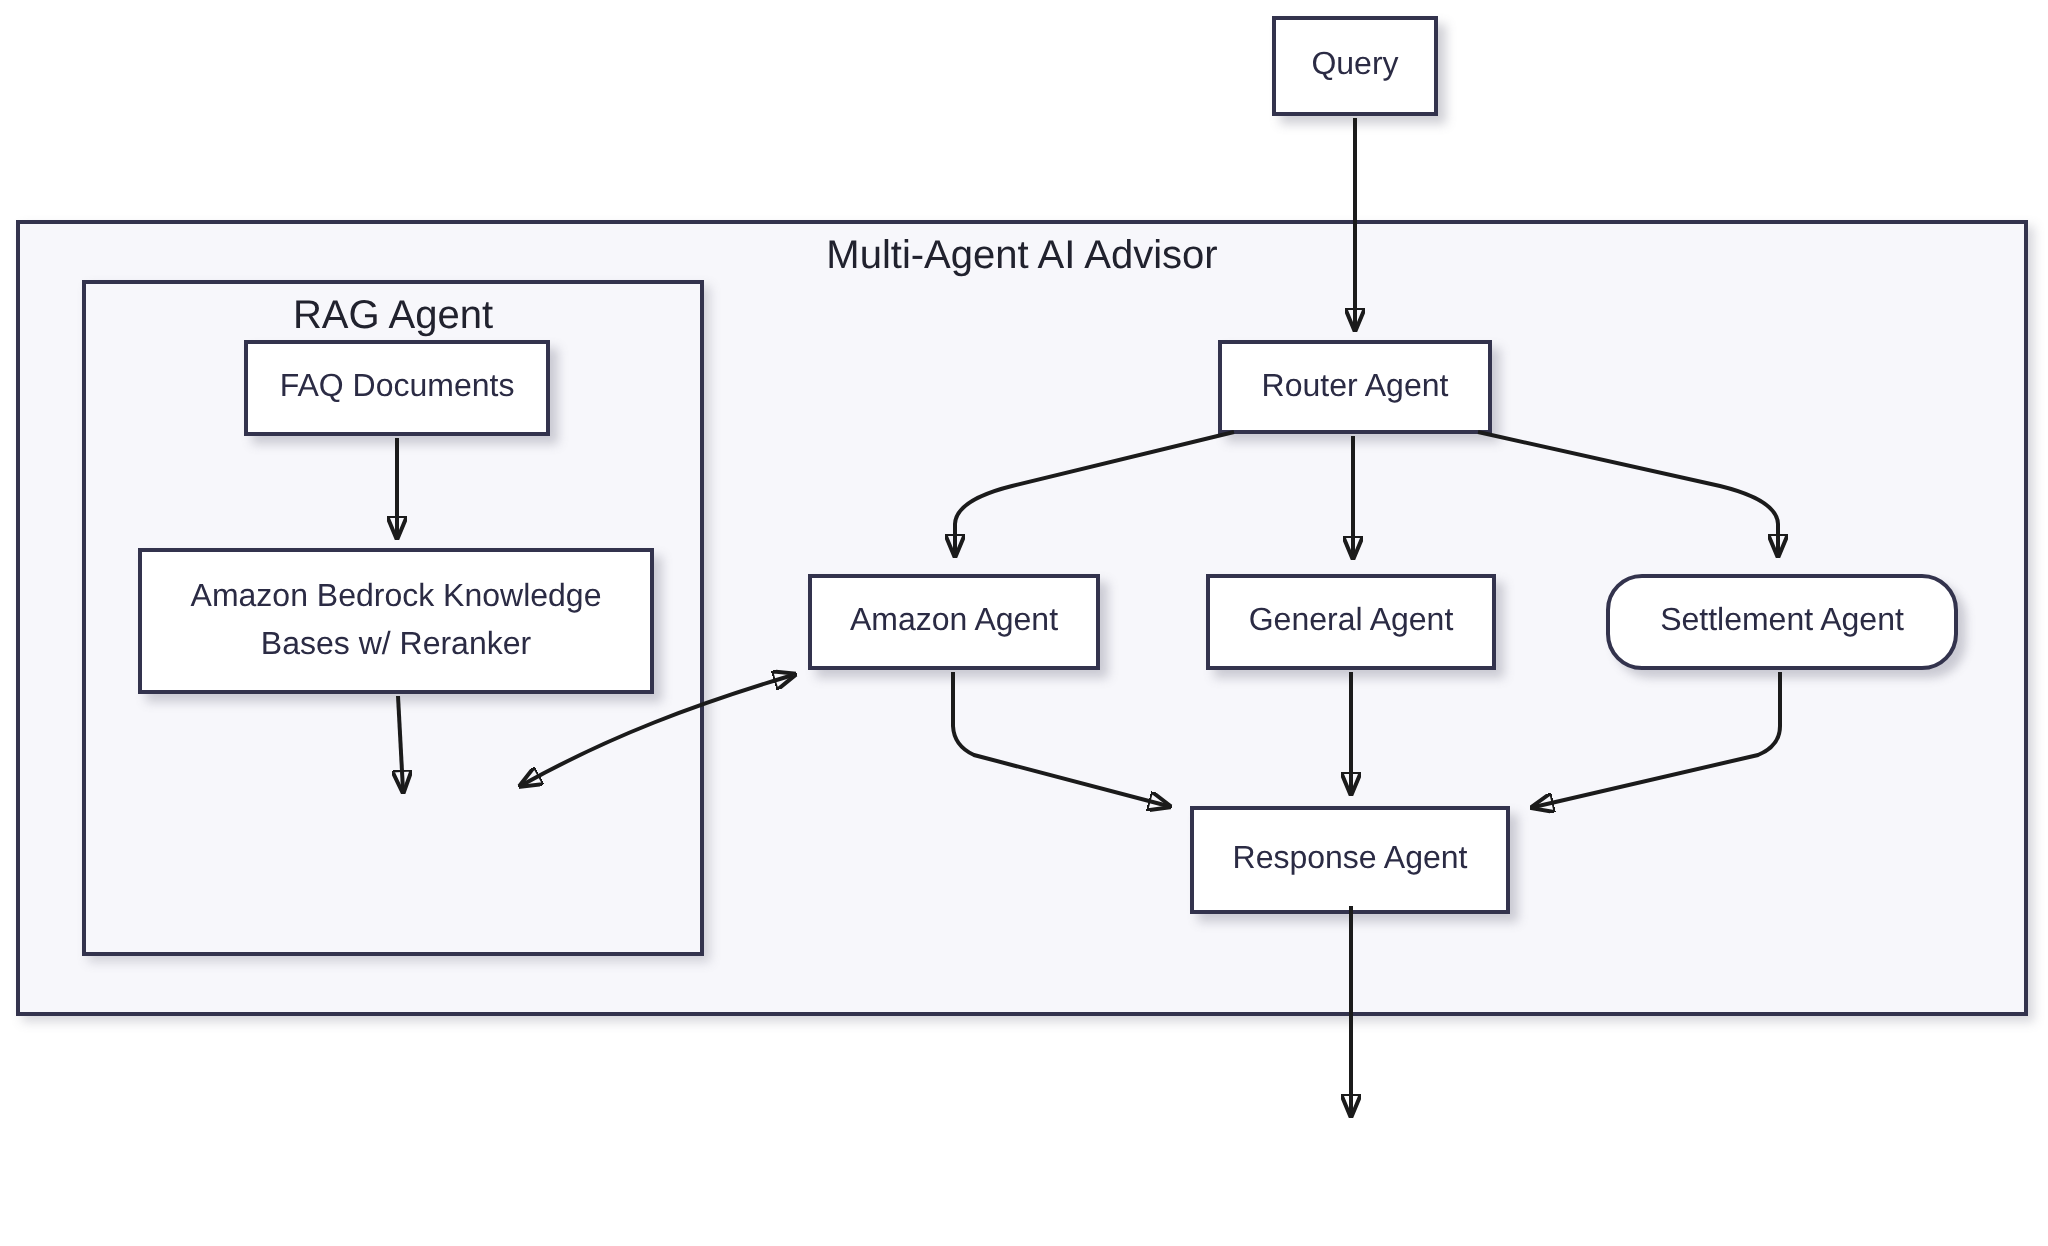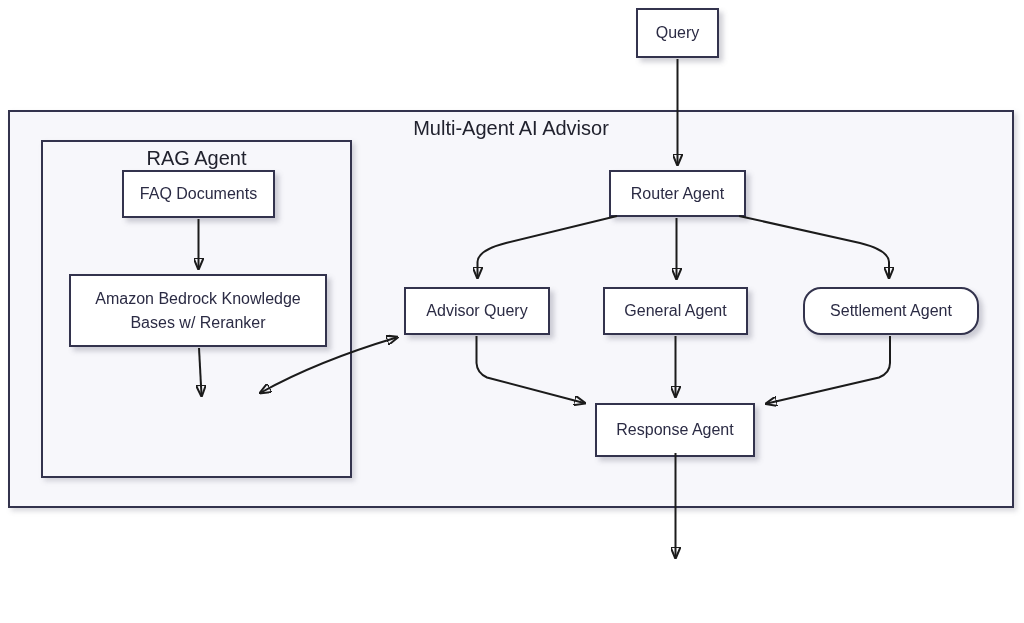--- a/index.html
+++ b/index.html
@@ -68,21 +68,21 @@
 
   <div class="node" style="left:636px; top:8px; width:83px; height:50px;">
     <span>Query</span>
   </div>
 
   <div class="node" style="left:609px; top:170px; width:137px; height:47px;">
     <span>Router Agent</span>
   </div>
 
   <div class="node" style="left:404px; top:287px; width:146px; height:48px;">
-    <span>Advisor Query</span>
+    <span>Amazon Agent</span>
   </div>
 
   <div class="node" style="left:603px; top:287px; width:145px; height:48px;">
     <span>General Agent</span>
   </div>
 
   <div class="node" style="left:803px; top:287px; width:176px; height:48px;border-radius:18px;">
     <span>Settlement Agent</span>
   </div>
 

